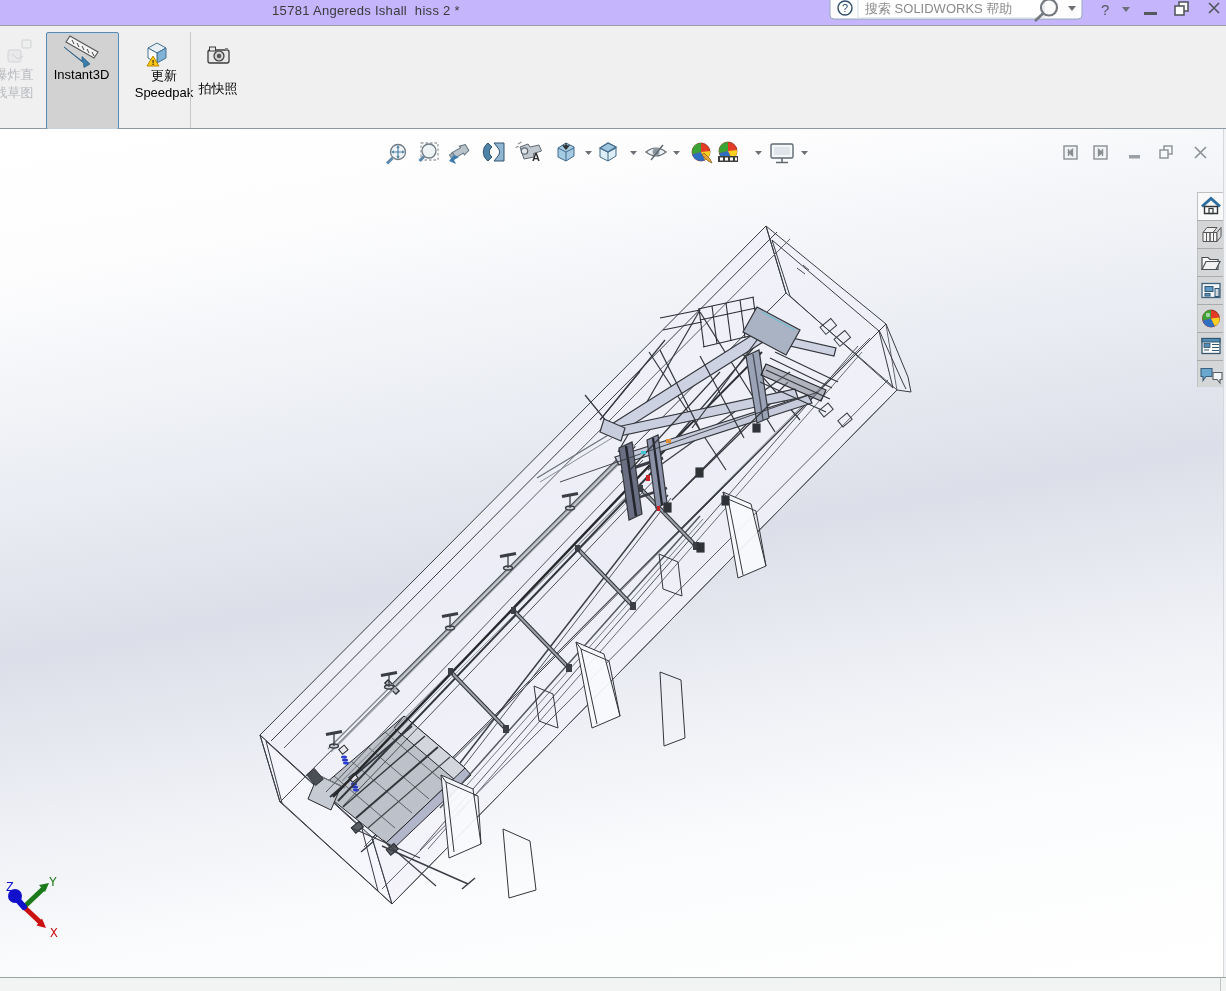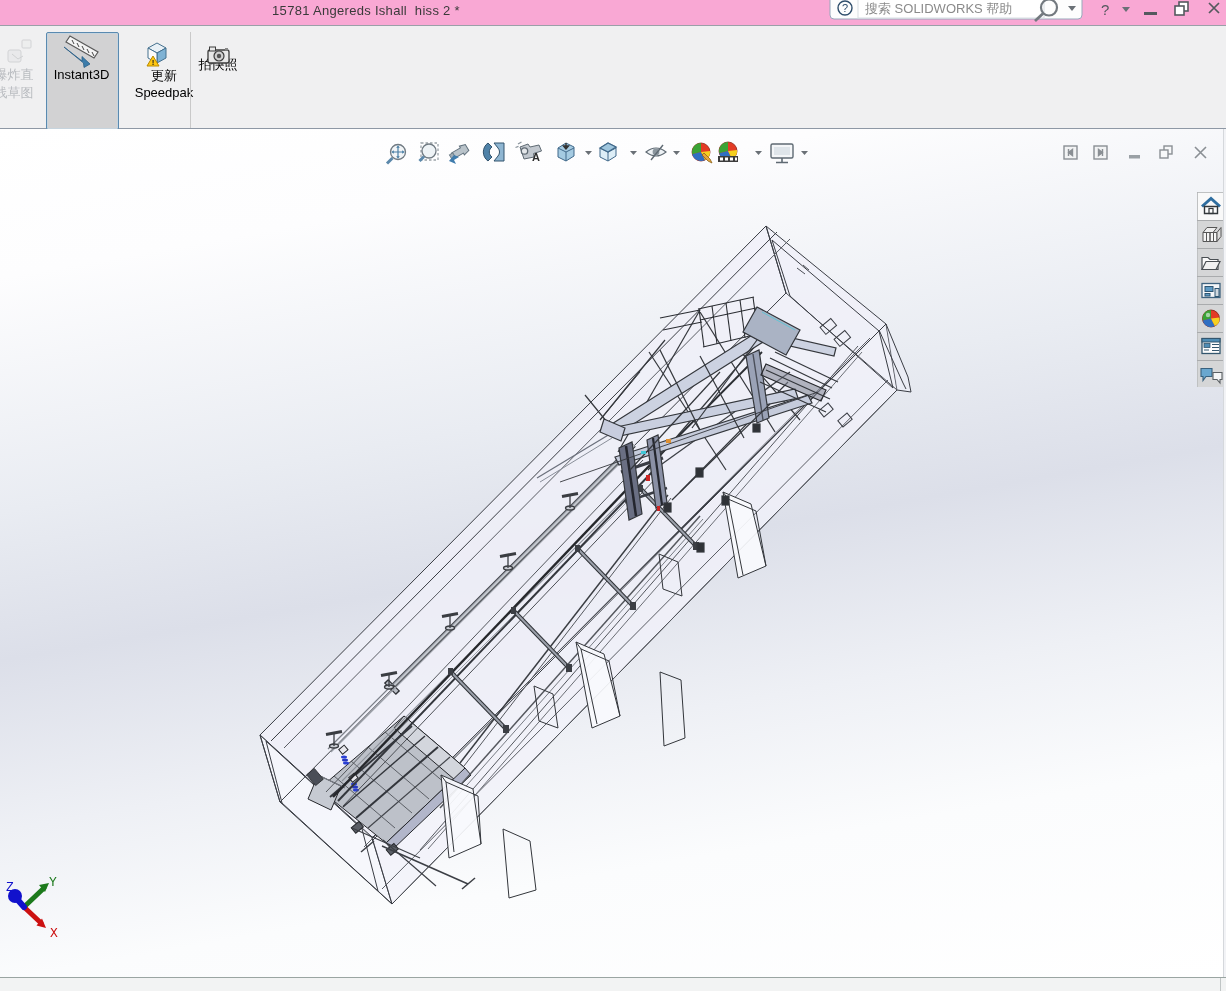--- a/index.html
+++ b/index.html
@@ -1,17 +1,17 @@
 <!DOCTYPE html>
 <html><head>
 <meta charset="utf-8">
 <style>
   html,body{margin:0;padding:0;width:1226px;height:991px;overflow:hidden;
     font-family:"Liberation Sans",sans-serif;background:#fff;}
-  #titlebar{position:absolute;left:0;top:0;width:1226px;height:26px;background:#f9a8d4;
+  #titlebar{position:absolute;left:0;top:0;width:1226px;height:26px;background:#c4b5fd;
     border-bottom:1px solid #9aa0a8;box-sizing:border-box;}
   #title{position:absolute;top:0px;left:0;width:732px;text-align:center;font-size:13px;letter-spacing:.3px;color:#3a3a3a;line-height:22px;}
   #toolbar{position:absolute;left:0;top:26px;width:1226px;height:103px;background:#f0f0f1;
     border-bottom:1px solid #8e98a5;box-sizing:border-box;}
   .tbtxt{position:absolute;font-size:13px;color:#000000;text-align:center;white-space:nowrap;}
   .gray{color:#b9bcc0;}
   #i3d{position:absolute;left:46px;top:6px;width:71px;height:96px;background:#d2d2d3;
     border:1px solid #5a8ab0;border-radius:2px;box-shadow:0 0 0 1px #c6d4de inset;}
   #vsep{position:absolute;left:190px;top:6px;width:1px;height:96px;background:#c9c9c9;}
   #viewport{position:absolute;left:0;top:129px;width:1226px;height:848px;
@@ -41,21 +41,21 @@
     <rect x="355" y="6" width="9" height="9" fill="#fff" stroke="#54595e" stroke-width="1.6"></rect>
     <path d="M 389 3 l 10 10 M 399 3 l -10 10" stroke="#54595e" stroke-width="1.7"></path>
   </svg>
 </div>
 <div id="toolbar">
   <div class="tbtxt gray" style="left:-14px;top:40px;width:56px;">爆炸直<br>线草图</div>
   <div id="i3d"></div>
   <div class="tbtxt" style="left:46px;top:41px;width:71px;">Instant3D</div>
   <div class="tbtxt" style="left:134px;top:41px;width:60px;">更新<br>Speedpak</div>
   <div id="vsep"></div>
-  <div class="tbtxt" style="left:192px;top:30px;width:52px;">拍快照</div>
+  <div class="tbtxt" style="left:192px;top:54px;width:52px;">拍快照</div>
   <svg width="260" height="70" style="position:absolute;left:0;top:4px;">
     <g opacity="0.5">
       <rect x="8" y="20" width="13" height="12" rx="2" fill="#e3e4e6" stroke="#b5b7ba"></rect>
       <rect x="22" y="10" width="9" height="8" rx="1" fill="#eceded" stroke="#b5b7ba"></rect>
       <path d="M 12 24 l 6 5 l 5 -3" fill="none" stroke="#b0b2b5"></path>
     </g>
     <g>
       <path d="M 66 12 L 94 28 L 98 22 L 70 6 Z" fill="#f4f4f4" stroke="#5a5a5a" stroke-width="1.2"></path>
       <path d="M 72 10 l 2 4 M 77 13 l 2 4 M 82 16 l 2 4 M 87 19 l 2 4 M 92 22 l 2 4" stroke="#444" stroke-width="1"></path>
       <path d="M 64 17 L 82 31 L 82 26.5 L 90 34 L 84 37.5 L 83.5 33 L 64 17 Z" fill="#3d7dab" stroke="#2c5f86" stroke-width="0.8"></path>

